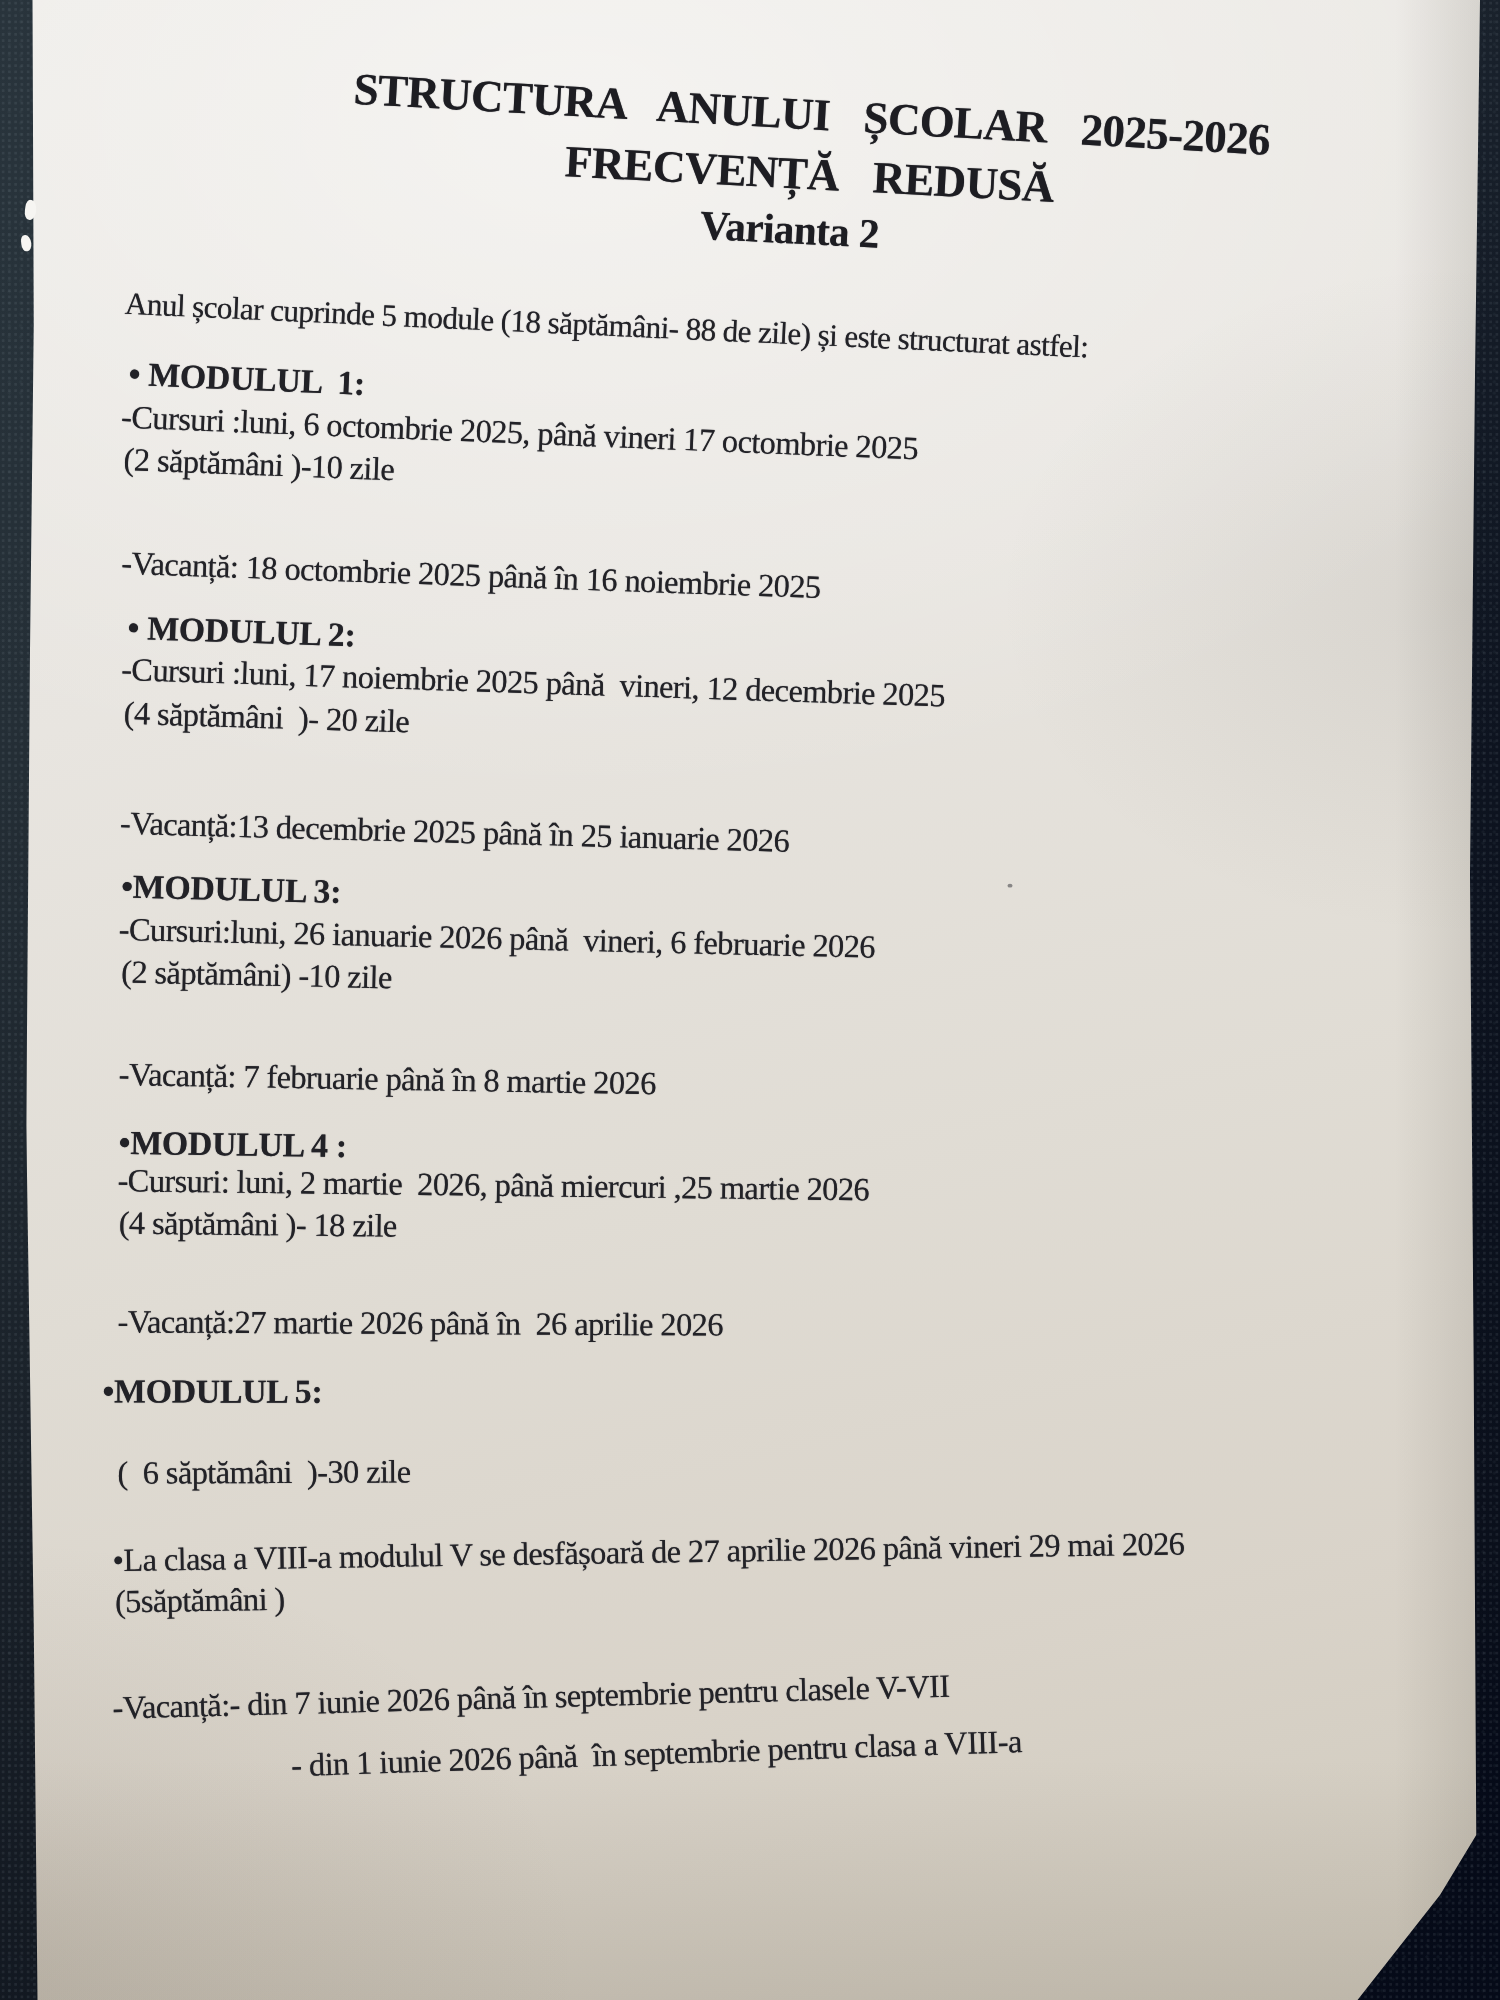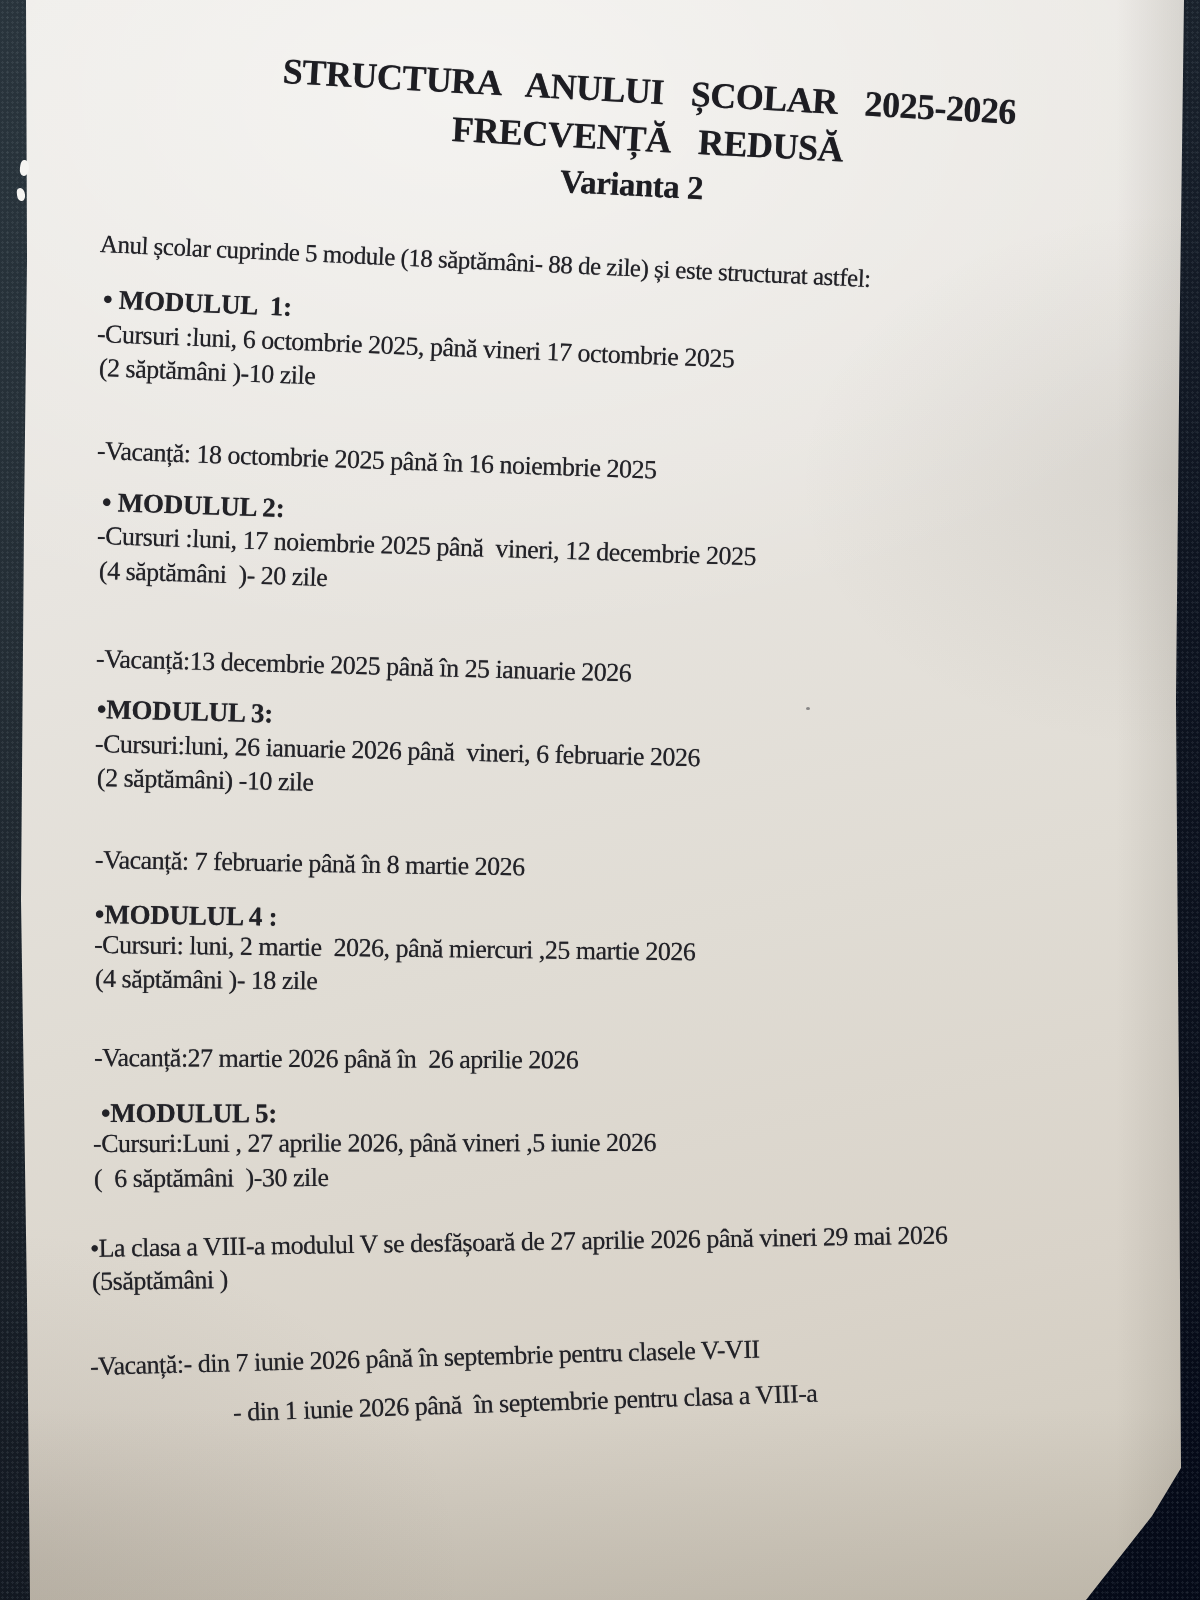--- a/index.html
+++ b/index.html
@@ -96,22 +96,21 @@
   <div class="line heading" style="left:97px; top:694px; transform:rotate(1.45deg);">•MODULUL 3:</div>
   <div class="line" style="left:95px; top:729px; transform:rotate(1.35deg);">-Cursuri:luni, 26 ianuarie 2026 până  vineri, 6 februarie 2026</div>
   <div class="line" style="left:97px; top:763px; transform:rotate(1.25deg);">(2 săptămâni) -10 zile</div>
   <div class="line" style="left:95px; top:845px; transform:rotate(1.0deg);">-Vacanță: 7 februarie până în 8 martie 2026</div>
 
   <div class="line heading" style="left:95px; top:899px; transform:rotate(0.85deg);">•MODULUL 4 :</div>
   <div class="line" style="left:94px; top:930px; transform:rotate(0.7deg);">-Cursuri: luni, 2 martie  2026, până miercuri ,25 martie 2026</div>
   <div class="line" style="left:95px; top:964px; transform:rotate(0.6deg);">(4 săptămâni )- 18 zile</div>
   <div class="line" style="left:94px; top:1043px; transform:rotate(0.3deg);">-Vacanță:27 martie 2026 până în  26 aprilie 2026</div>
 
-  <div class="line heading" style="left:101px; top:1098px; transform:rotate(0.1deg);">•MODULUL 5:</div>
-  <div class="line" style="left:93px; top:1129px; transform:rotate(-0.1deg);">-Cursuri:Luni , 27 aprilie 2026, până vineri ,5 iunie 2026</div>
+  <div class="line heading" style="left:82px; top:1098px; transform:rotate(0.1deg);">•MODULUL 5:</div>
   <div class="line" style="left:94px; top:1164px; transform:rotate(-0.25deg);">(  6 săptămâni  )-30 zile</div>
 
   <div class="line" style="left:90px; top:1234px; transform:rotate(-0.9deg);">•La clasa a VIII-a modulul V se desfășoară de 27 aprilie 2026 până vineri 29 mai 2026</div>
   <div class="line" style="left:92px; top:1267px; transform:rotate(-0.9deg);">(5săptămâni )</div>
 
   <div class="line" style="left:90px; top:1352px; transform:rotate(-1.5deg);">-Vacanță:- din 7 iunie 2026 până în septembrie pentru clasele V-VII</div>
   <div class="line" style="left:233px; top:1398px; transform:rotate(-1.9deg);">- din 1 iunie 2026 până  în septembrie pentru clasa a VIII-a</div>
 </div>
 
 </body></html>

